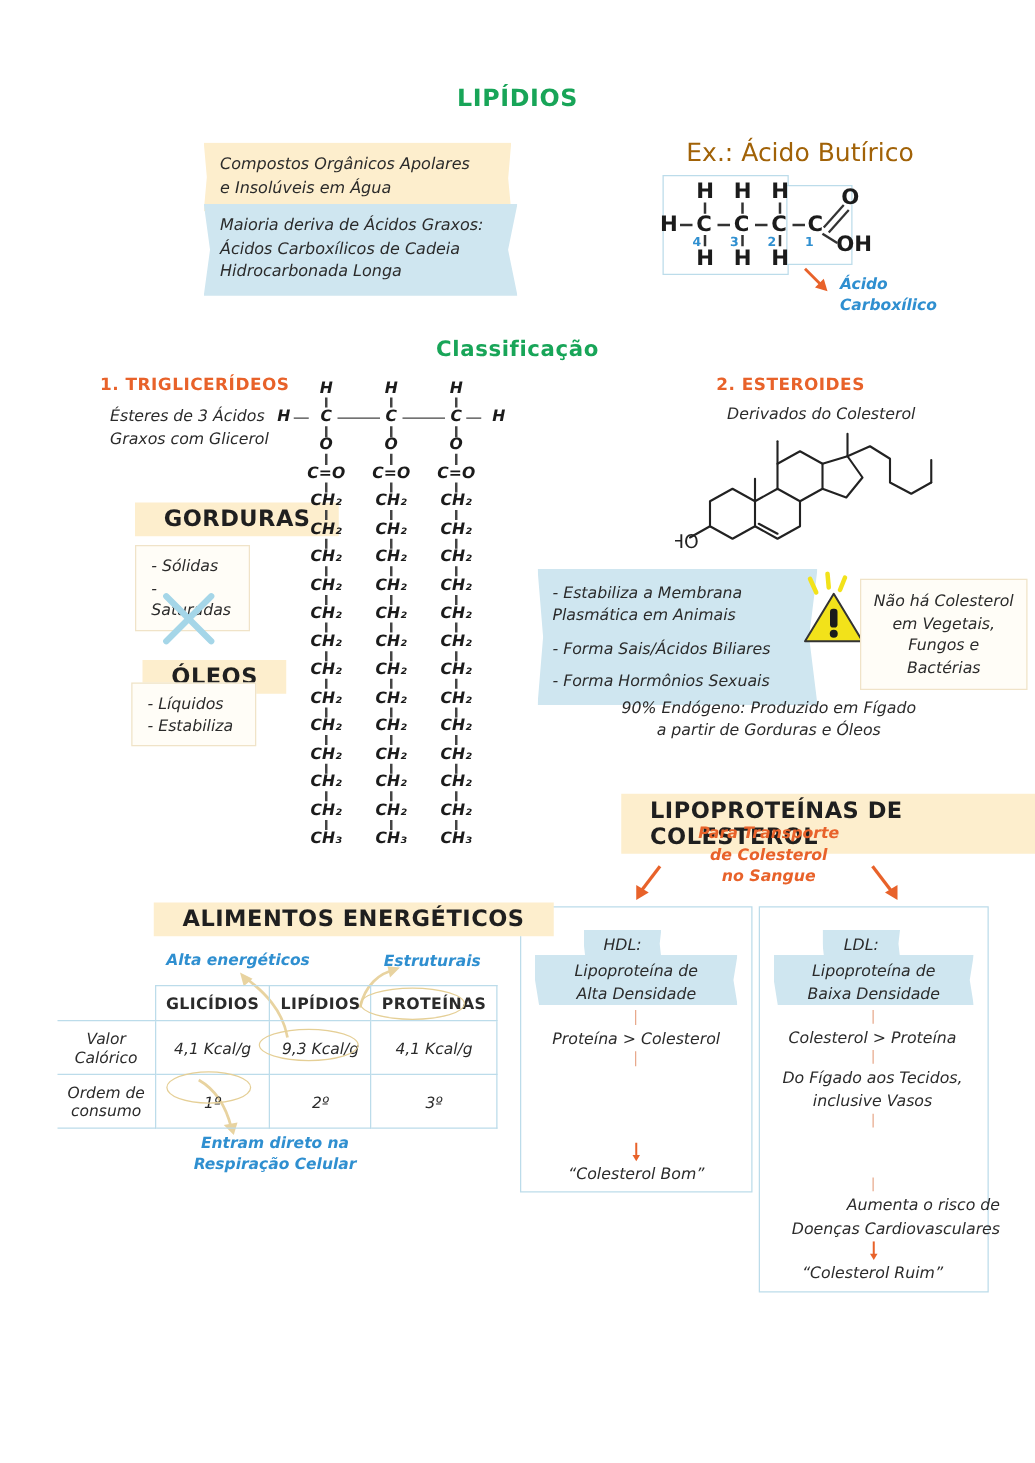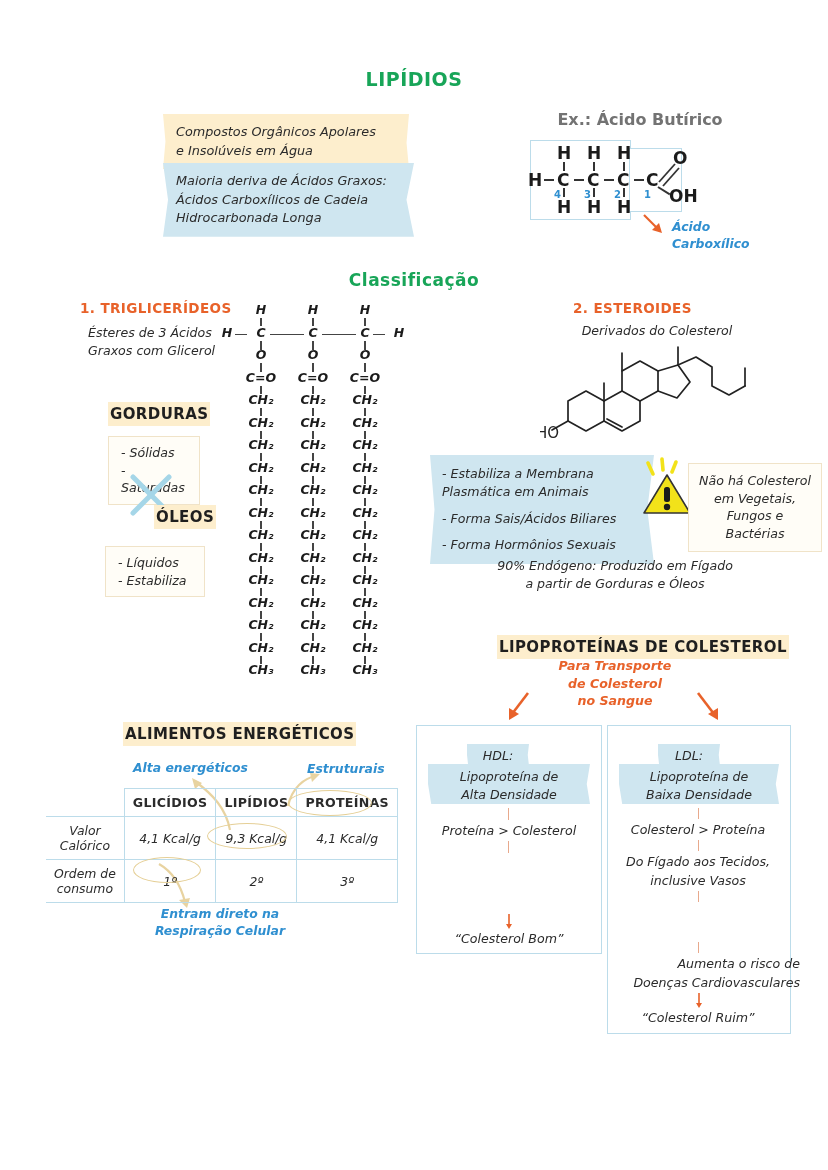--- a/index.html
+++ b/index.html
@@ -14,21 +14,21 @@
   .abs{position:absolute;}
 
   
   .title-green{
     color:#18a558;
     font-weight:bold;
     letter-spacing:.5px;
   }
   #main-title{left:0;right:0;top:68px;text-align:center;font-size:19px;}
   #classif-title{left:0;right:0;top:270px;text-align:center;font-size:17px;}
-  #ex-title{left:505px;width:270px;top:110px;text-align:center;font-size:16px;color:#737373;font-weight:bold;}
+  #ex-title{left:505px;width:270px;top:110px;text-align:center;font-size:20px;color:#a16207;font-weight:normal;}
 
   .sec-orange{
     color:#e8622a;font-weight:bold;font-size:13.5px;letter-spacing:.4px;
   }
 
   
   .plaque{
     padding:9px 13px;
     font-size:12.8px;
     line-height:1.45;
@@ -39,23 +39,23 @@
     clip-path:polygon(0 0,100% 0,99% 52%,100% 100%,0 100%,1% 50%);
   }
   .ribbon-blue{
     background:#cfe6f0;
     clip-path:polygon(0 0,100% 0,97% 50%,100% 100%,0 100%,2% 50%);
   }
 
   .hl-cream{
     background:#fdeecd;
     display:inline-block;
-    padding:3px 2px;
+    padding:3px 23px;
     font-weight:bold;
-    font-size:15px;
+    font-size:18px;
     letter-spacing:.4px;
     color:#1f1f1f;
   }
   .card{
     border:1px solid #f0e3c8;
     background:#fffdf7;
     padding:7px 12px;
     font-size:12.6px;
     font-style:italic;
     line-height:1.4;
@@ -189,21 +189,21 @@
 <div class="abs card" style="left:108px;top:436px;width:66px;">
   <div>- Sólidas</div>
   <div>- Saturadas</div>
 </div>
 
 <svg class="abs" style="left:128px;top:472px;width:46px;height:46px;" viewBox="0 0 46 46">
   <line x1="5" y1="5" x2="41" y2="41" stroke="#a5d6e8" stroke-width="5" stroke-linecap="round"></line>
   <line x1="41" y1="5" x2="5" y2="41" stroke="#a5d6e8" stroke-width="5" stroke-linecap="round"></line>
 </svg>
 
-<div class="abs" style="left:114px;top:505px;margin-left:40px;">
+<div class="abs" style="left:114px;top:528px;">
   <span class="hl-cream">ÓLEOS</span>
 </div>
 <div class="abs card" style="left:105px;top:546px;width:74px;">
   <div>- Líquidos</div>
   <div>- Estabiliza</div>
 </div>
 
 <div class="abs" id="tg-structure" style="left:228px;top:305px;width:170px;height:390px;">
     <div class="abs tg-item " style="left: 8px; top: 0px; width: 50px; text-align: center;">H</div>
     <div class="abs" style="left: 32.3px; top: 13px; width: 1.5px; height: 8px; background: rgb(68, 68, 68);"></div>

